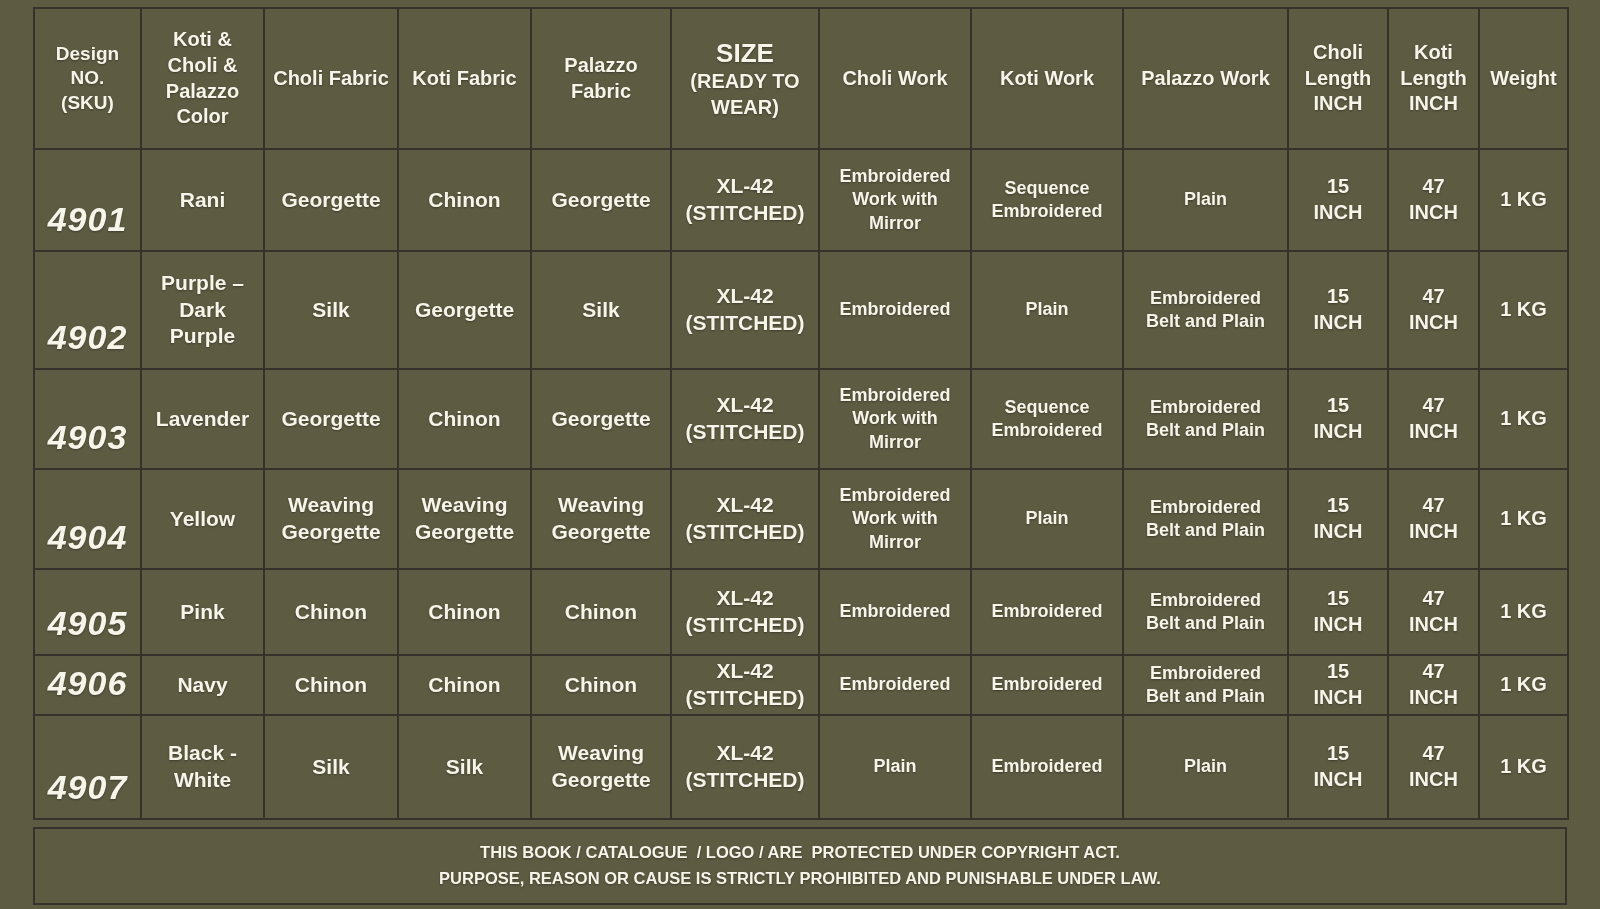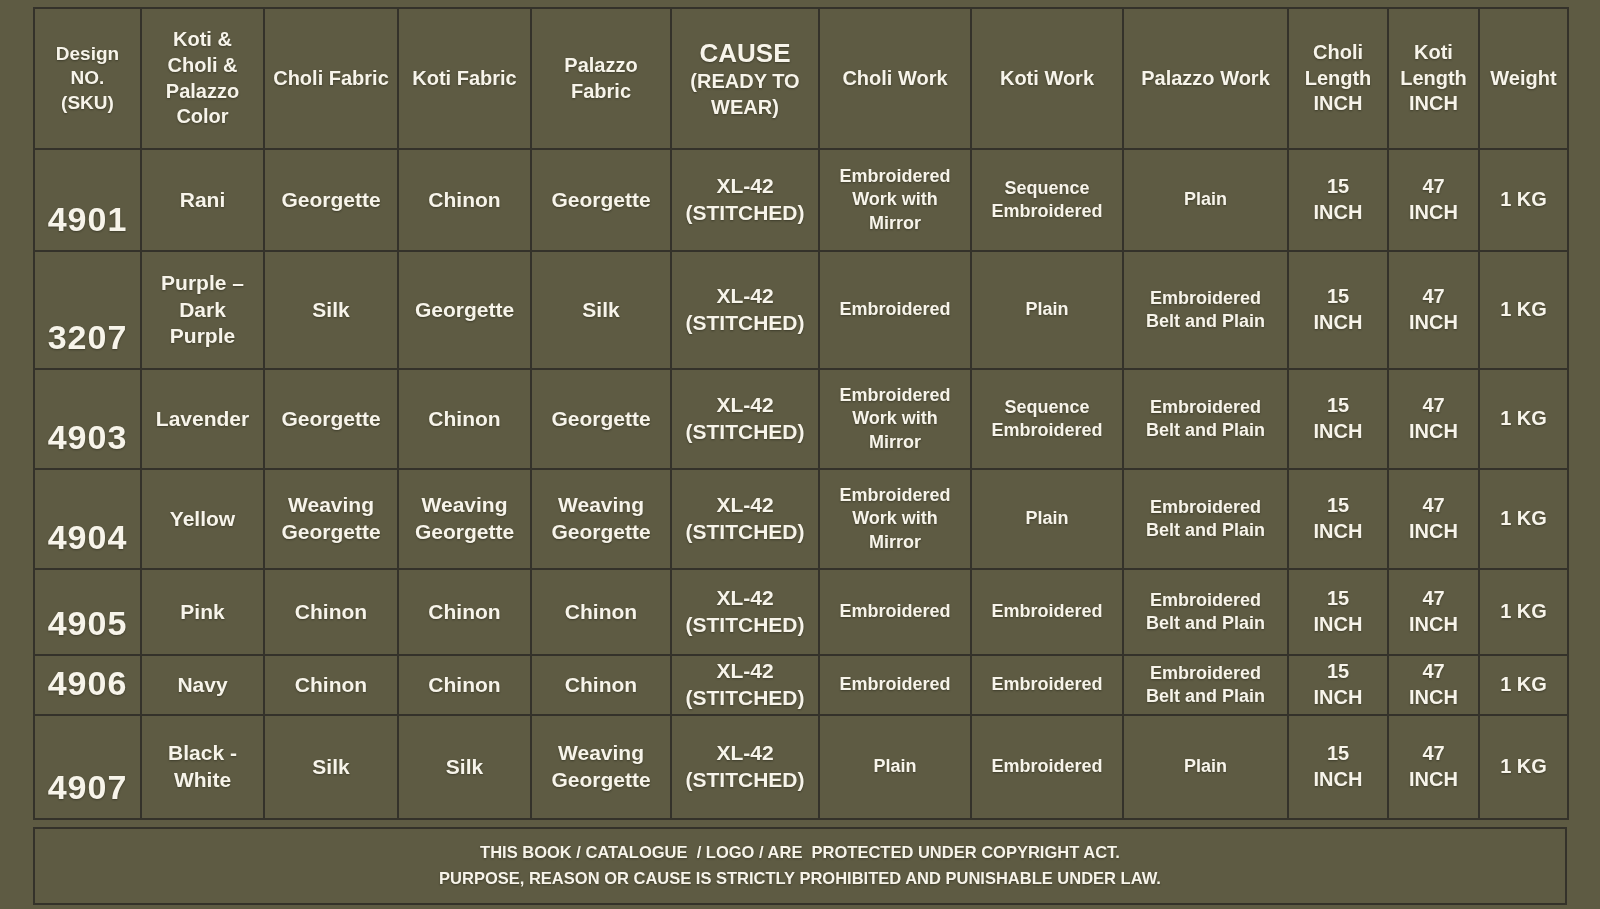--- a/index.html
+++ b/index.html
@@ -48,20 +48,21 @@
   th{font-size:20px;}
   th.col-0{font-size:19px;}
   .size-title{display:block;font-size:26px;line-height:1.25;}
   .size-sub{display:block;font-size:20px;line-height:1.28;}
   td{font-size:21px;}
   td.col-0{
     font-size:34px;
     vertical-align:bottom;
     padding-bottom:8px;
     letter-spacing:1px;
+    font-style:italic;
   }
   td.col-6,td.col-7,td.col-8{font-size:18px;line-height:1.3;}
   td.col-9,td.col-10,td.col-11{font-size:20px;}
   .footer{
     margin-top:7px;
     width:1534px;
     height:78px;
     border:2px solid var(--border);
     display:flex;
     flex-direction:column;
@@ -99,21 +100,21 @@
 NO.
 (SKU)</th>
           <th class="col-1">Koti &amp;
 Choli &amp;
 Palazzo
 Color</th>
           <th class="col-2">Choli Fabric</th>
           <th class="col-3">Koti Fabric</th>
           <th class="col-4">Palazzo
 Fabric</th>
-          <th class="col-5"><span class="size-title">CAUSE</span><span class="size-sub">(READY TO
+          <th class="col-5"><span class="size-title">SIZE</span><span class="size-sub">(READY TO
 WEAR)</span></th>
           <th class="col-6">Choli Work</th>
           <th class="col-7">Koti Work</th>
           <th class="col-8">Palazzo Work</th>
           <th class="col-9">Choli
 Length
 INCH</th>
           <th class="col-10">Koti
 Length
 INCH</th>
@@ -135,21 +136,21 @@
           <td class="col-7">Sequence
 Embroidered</td>
           <td class="col-8">Plain</td>
           <td class="col-9">15
 INCH</td>
           <td class="col-10">47
 INCH</td>
           <td class="col-11">1 KG</td>
         </tr>
         <tr>
-          <td class="col-0">3207</td>
+          <td class="col-0">4902</td>
           <td class="col-1">Purple –
 Dark
 Purple</td>
           <td class="col-2">Silk</td>
           <td class="col-3">Georgette</td>
           <td class="col-4">Silk</td>
           <td class="col-5">XL-42
 (STITCHED)</td>
           <td class="col-6">Embroidered</td>
           <td class="col-7">Plain</td>

